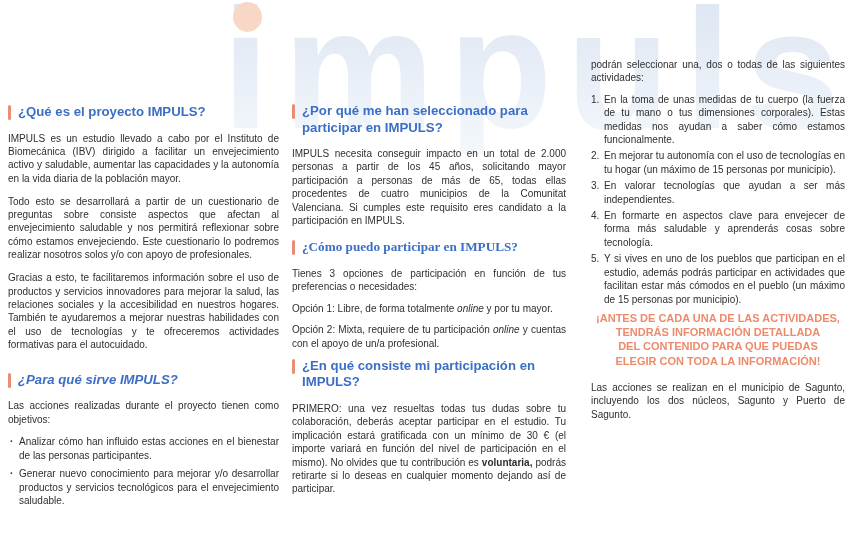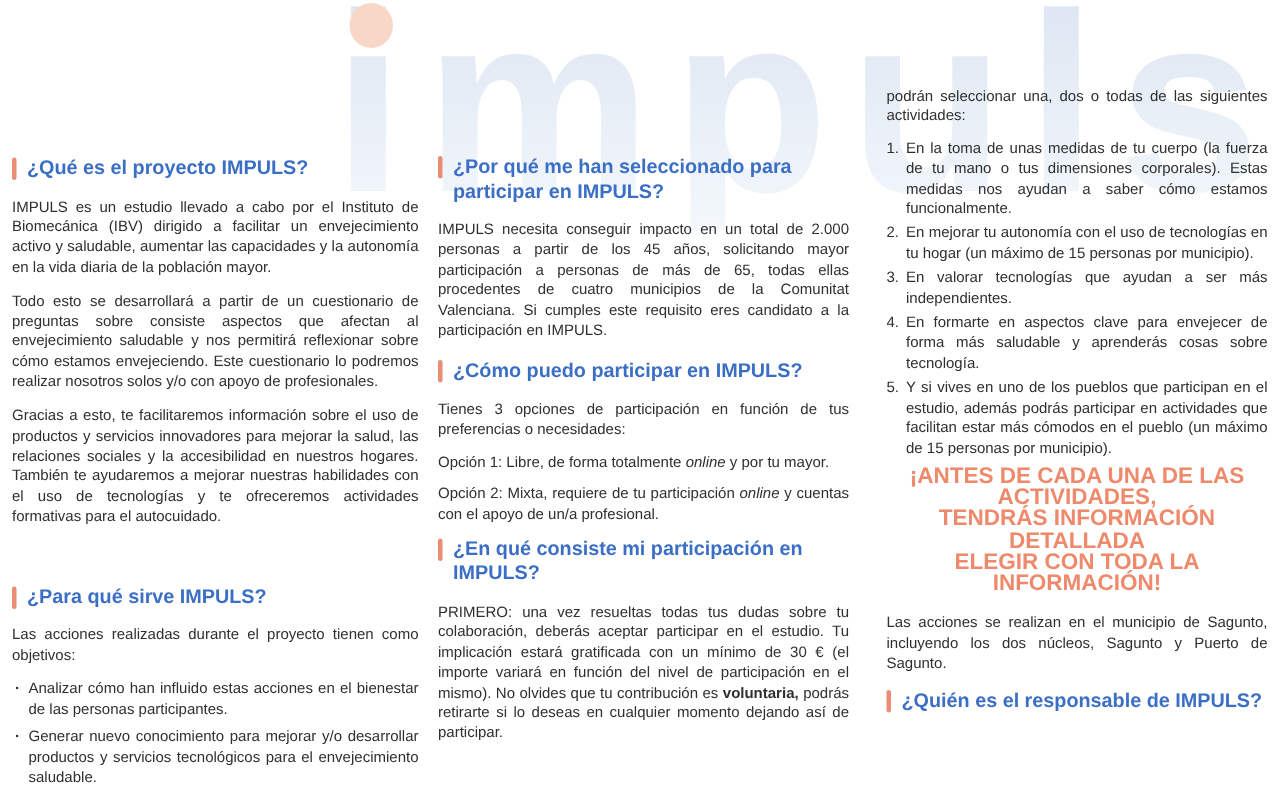--- a/index.html
+++ b/index.html
@@ -44,41 +44,41 @@
   .heading{
     position:relative;margin:0 0 11px 0;padding-left:10px;
     font-size:13.2px;line-height:16.5px;font-weight:bold;
     color:var(--heading-blue);text-align:left;
   }
   .heading::before{
     content:"";position:absolute;left:0;top:1px;width:3px;height:15px;
     background:var(--bar-orange);border-radius:1.5px;
   }
   p{margin:0 0 9.5px 0;}
-  .mt30{margin-top:38px;}
-  .mt12{margin-top:12px;}
+  .mt30{margin-top:20px;font-style:italic;}
+  .mt12{margin-top:12px;font-family:Liberation Serif, serif;}
   .mt10{margin-top:10px;}
   .mt6{margin-top:6px;}
   .mb8{margin-bottom:8px;}
   .mb9{margin-bottom:9px;}
   .lead{font-weight:normal;}
   .b{font-weight:bold;}
   .i{font-style:italic;}
   
   .bullet{position:relative;padding-left:11px;margin:0 0 5px 0;}
   .bullet .mk{position:absolute;left:2px;top:0;font-weight:bold;}
   
   .nlist{margin:0 0 2px 0;}
   .nitem{display:flex;margin:0 0 3px 0;}
   .nitem .num{flex:0 0 13px;}
   .nitem .txt{flex:1;text-align:justify;}
   
   .notice{
     margin:5px auto 13px auto;width:252px;
-    font-size:15px;line-height:14.2px;font-weight:bold;
+    font-size:11px;line-height:14.2px;font-weight:bold;
     color:var(--accent-orange);text-align:center;
   }
 </style>
 </head>
 <body>
 
 <div class="page">
 
   <div class="watermark">
     <span class="wm-text">impuls</span>
@@ -134,20 +134,20 @@
         <span class="txt">En formarte en aspectos clave para envejecer de forma más saludable y aprenderás cosas sobre tecnología.</span>
       </div>
       <div class="nitem">
         <span class="num">5.</span>
         <span class="txt">Y si vives en uno de los pueblos que participan en el estudio, además podrás participar en actividades que facilitan estar más cómodos en el pueblo (un máximo de 15 personas por municipio).</span>
       </div>
     </div>
     <div class="notice">
       <div>¡ANTES DE CADA UNA DE LAS ACTIVIDADES,</div>
       <div>TENDRÁS INFORMACIÓN DETALLADA</div>
+      <div>DEL CONTENIDO PARA QUE PUEDAS</div>
       <div>ELEGIR CON TODA LA INFORMACIÓN!</div>
     </div>
     <p class="mb8">Las acciones se realizan en el municipio de Sagunto, incluyendo los dos núcleos, Sagunto y Puerto de Sagunto.</p>
-    <h2 class="heading mt10">¿Quién es el responsable de IMPULS?</h2>
 
   </div>
 
 </div>
 
 </body></html>

